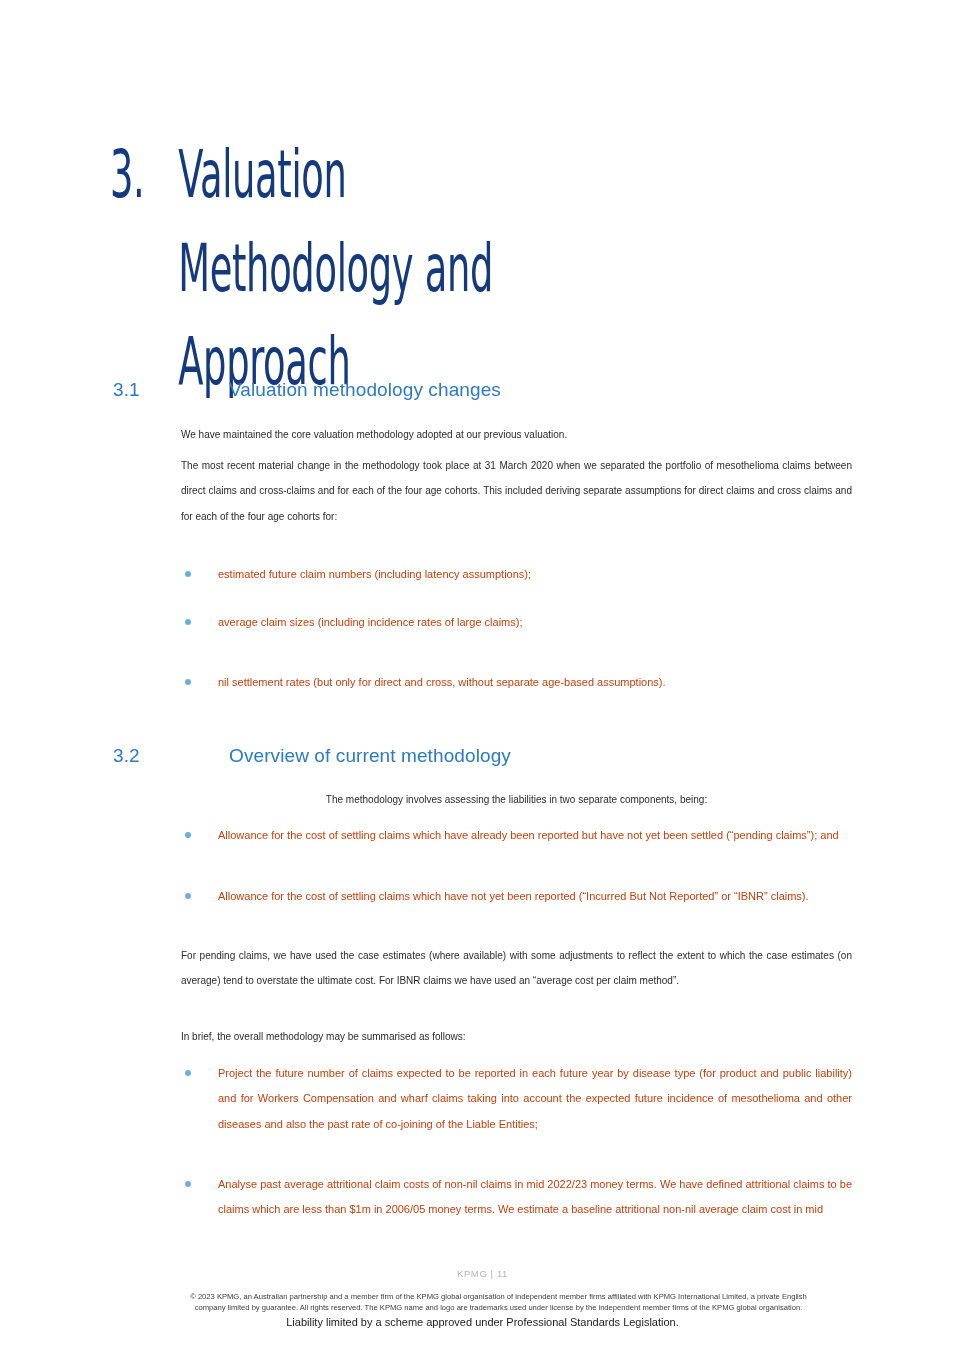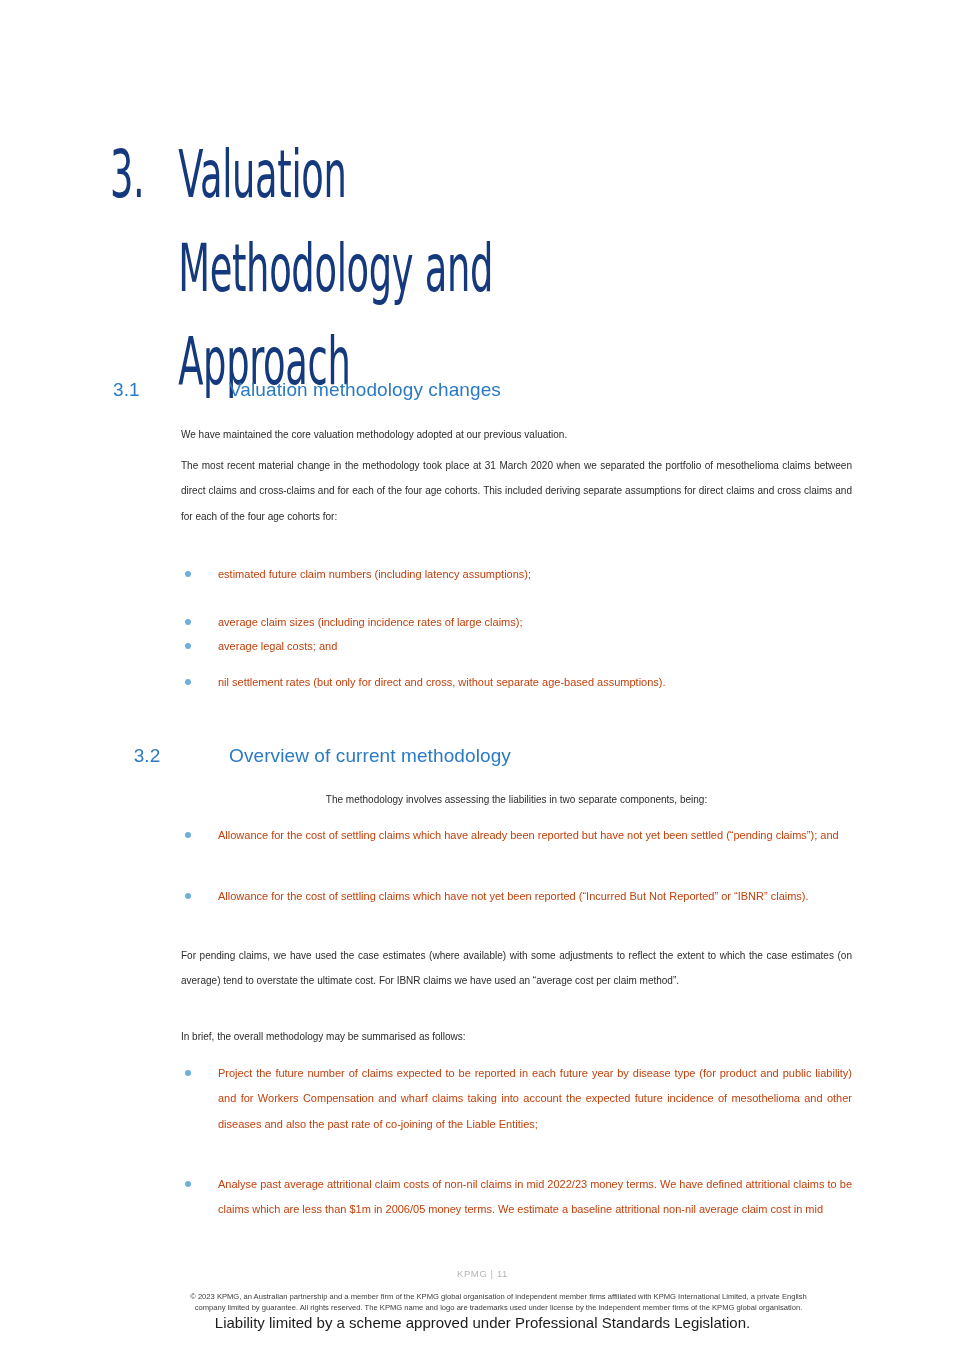--- a/index.html
+++ b/index.html
@@ -131,21 +131,21 @@
     font-size: 7.6px;
     line-height: 11.3px;
   }
   .footer-legal .line {
     display: block;
     padding-left: 32px;
   }
   .footer-legal .liability {
     display: block;
     margin-top: 1px;
-    font-size: 15px;
+    font-size: 11px;
     line-height: 15px;
     color: #1c1c1c;
   }
 </style>
 </head>
 <body>
 
 <div class="page">
 
   <div class="chapter-title">
@@ -162,30 +162,26 @@
   <div class="para justify" style="top:453px;">The most recent material change in the methodology took place at 31 March 2020 when we separated the portfolio of mesothelioma claims between direct claims and cross-claims and for each of the four age cohorts. This included deriving separate assumptions for direct claims and cross claims and for each of the four age cohorts for:</div>
 
   <div class="bullet" style="top:562px;">
     <span class="dot"></span>
     <span class="btext">estimated future claim numbers (including latency assumptions);</span>
   </div>
   <div class="bullet" style="top:598px;margin-top:12px;">
     <span class="dot"></span>
     <span class="btext">average claim sizes (including incidence rates of large claims);</span>
   </div>
-  <div class="bullet" style="top:634px;">
-    <span class="dot"></span>
-    <span class="btext">average legal costs; and</span>
-  </div>
   <div class="bullet" style="top:670px;">
     <span class="dot"></span>
     <span class="btext justify">nil settlement rates (but only for direct and cross, without separate age-based assumptions).</span>
   </div>
 
-  <div class="section-heading" style="top:745px;text-align:center;">
+  <div class="section-heading" style="top:745px;">
     <span class="sec-num">3.2</span>
     <span class="sec-title">Overview of current methodology</span>
   </div>
 
   <div class="para" style="top:787px;text-align:center;">The methodology involves assessing the liabilities in two separate components, being:</div>
 
   <div class="bullet" style="top:823px;">
     <span class="dot"></span>
     <span class="btext">Allowance for the cost of settling claims which have already been reported but have not yet been settled (“pending claims”); and</span>
   </div>

